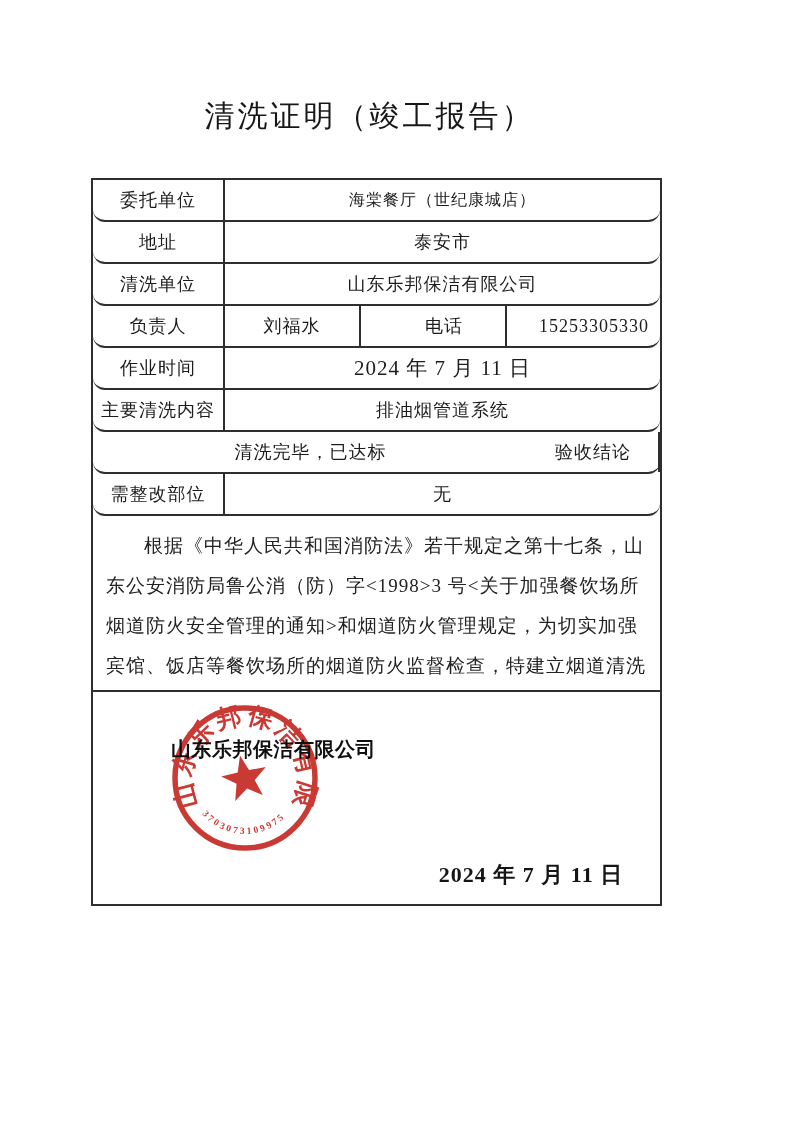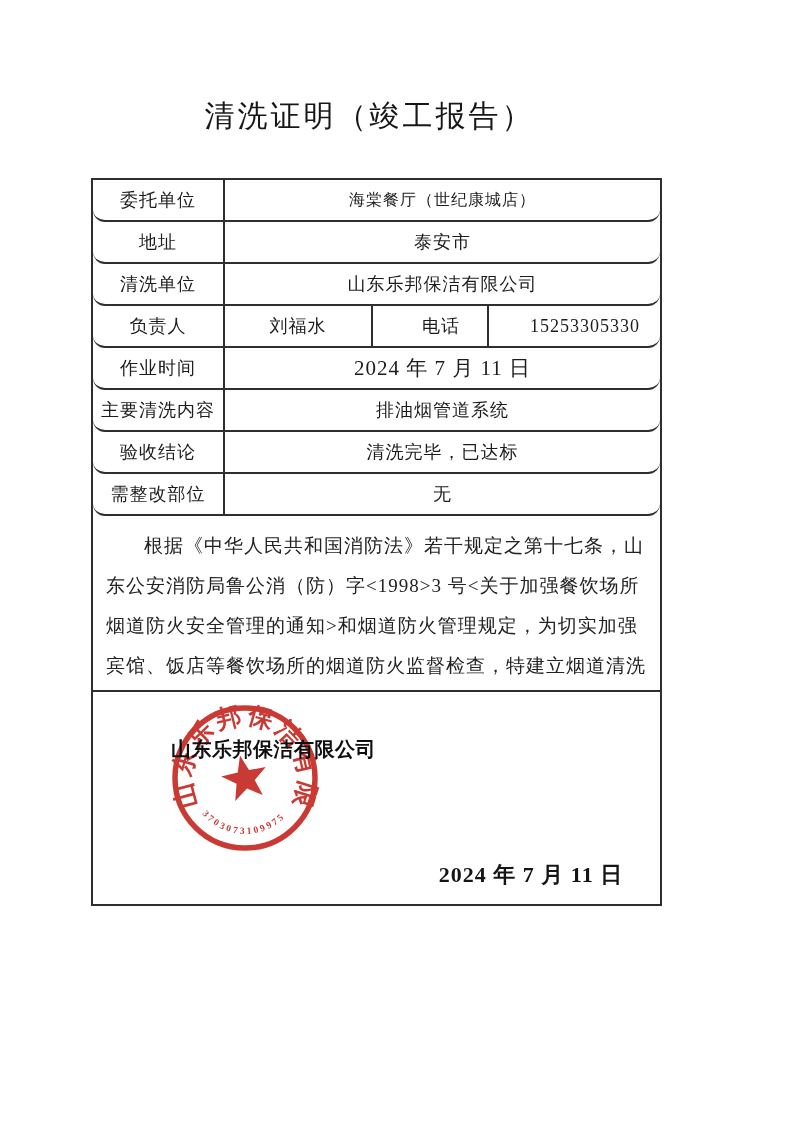--- a/index.html
+++ b/index.html
@@ -16,22 +16,22 @@
     position:absolute;left:91px;top:178px;width:571px;
     border:2px solid #2e2e2e;box-sizing:border-box;background:#fff;
   }
   .t-row{display:flex;height:42px;border-bottom:2px solid #2e2e2e;box-sizing:border-box;border-radius:12px;}
   .cell{
     display:flex;align-items:center;justify-content:center;
     box-sizing:border-box;font-size:18px;letter-spacing:1px;overflow:hidden;
   }
   .lbl{width:132px;border-right:2px solid #2e2e2e;flex:0 0 auto;}
   .val{flex:1 1 auto;}
-  .w148{width:148px;flex:0 0 auto;border-right:2px solid #2e2e2e;}
-  .w146{width:116px;flex:0 0 auto;border-right:2px solid #2e2e2e;padding-left:22px;}
+  .w148{width:136px;flex:0 0 auto;border-right:2px solid #2e2e2e;}
+  .w146{width:146px;flex:0 0 auto;border-right:2px solid #2e2e2e;padding-left:22px;}
   .w145{width:145px;flex:1 1 auto;border-right:none;margin-left:21px;}
   .v-bold{font-weight:normal;font-size:16px;letter-spacing:1px;}
   .v-date{font-size:21px;letter-spacing:1px;}
   .notice-row{
     height:176px;border-bottom:2px solid #2e2e2e;box-sizing:border-box;
     padding:10px 13px 0 13px;overflow:hidden;
   }
   .notice-text{
     font-size:19px;line-height:40px;letter-spacing:1px;
     text-indent:2em;text-align:left;color:#222;
@@ -83,22 +83,22 @@
       <div class="cell lbl">作业时间</div>
       <div class="cell val v-date">2024 年 7 月 11 日</div>
     </div>
 
     <div class="t-row">
       <div class="cell lbl">主要清洗内容</div>
       <div class="cell val">排油烟管道系统</div>
     </div>
 
     <div class="t-row">
+      <div class="cell val">清洗完毕，已达标</div>
       <div class="cell lbl">验收结论</div>
-      <div class="cell val">清洗完毕，已达标</div>
     </div>
 
     <div class="t-row">
       <div class="cell lbl">需整改部位</div>
       <div class="cell val">无</div>
     </div>
 
     <div class="notice-row">
       <div class="notice-text">根据《中华人民共和国消防法》若干规定之第十七条，山东公安消防局鲁公消（防）字&lt;1998&gt;3 号&lt;关于加强餐饮场所烟道防火安全管理的通知&gt;和烟道防火管理规定，为切实加强宾馆、饭店等餐饮场所的烟道防火监督检查，特建立烟道清洗档案。以备查验。</div>
     </div>

